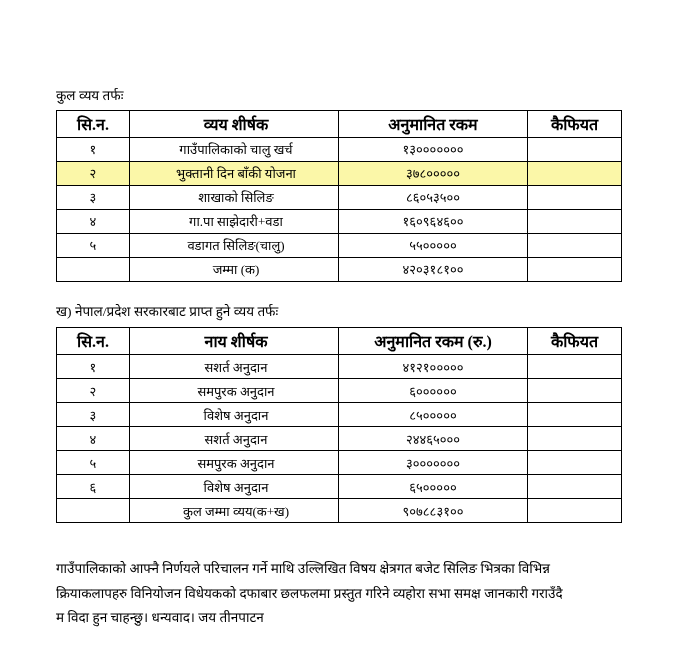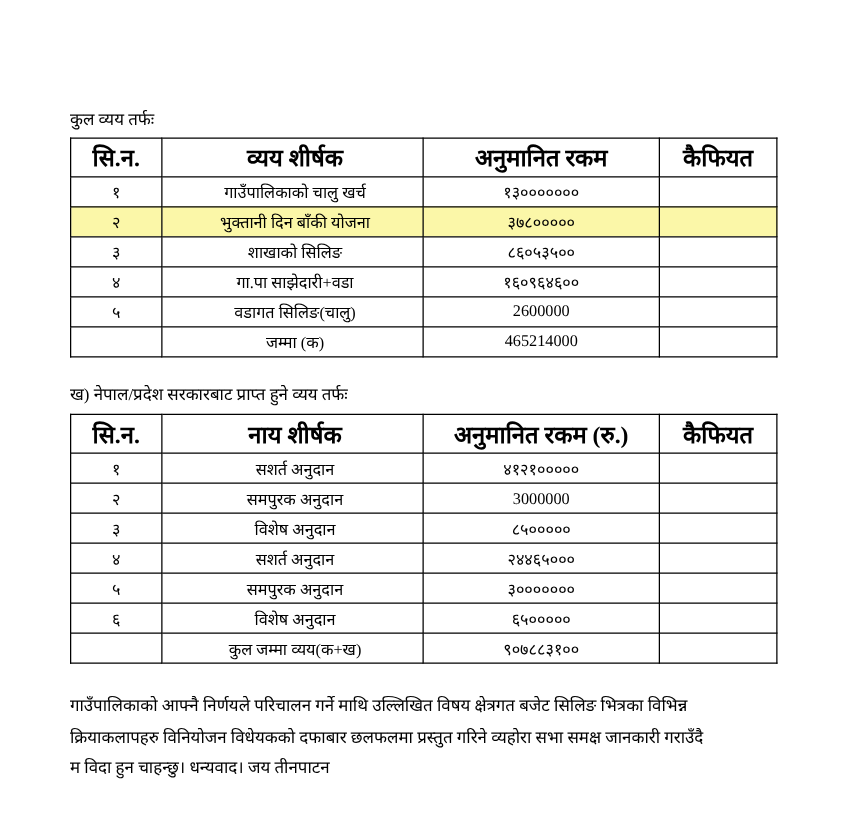--- a/index.html
+++ b/index.html
@@ -38,33 +38,33 @@
   table td, table th {
     border: 1px solid #000000;
     padding: 2px 4px;
     height: 19px;
     vertical-align: middle;
     font-weight: normal;
   }
   thead td {
     text-align: center;
     font-weight: bold;
-    font-size: 19px;
+    font-size: 16px;
     height: 21px;
   }
   .col-sn { width: 64px; text-align: center; }
   .col-title { width: 196px; text-align: center; padding-left: 8px; }
   .col-amount { width: 180px; text-align: center; }
   .col-remark { width: auto; font-family: Liberation Serif, serif; }
   .highlight-row td {
     background: #fbf7a8;
   }
   .spacer-md { height: 20px; }
   .footer-para {
-    margin-top: 24px;
+    margin-top: 36px;
   }
   .footer-para .line {
     margin-bottom: 5px;
   }
 </style>
 </head>
 <body>
 
 <div class="page">
 
@@ -100,27 +100,27 @@
       </tr>
       <tr>
         <td class="col-sn">४</td>
         <td class="col-title">गा.पा साझेदारी+वडा</td>
         <td class="col-amount">१६०९६४६००</td>
         <td class="col-remark"></td>
       </tr>
       <tr>
         <td class="col-sn">५</td>
         <td class="col-title">वडागत सिलिङ(चालु)</td>
-        <td class="col-amount">2600000</td>
+        <td class="col-amount">५५०००००</td>
         <td class="col-remark"></td>
       </tr>
       <tr>
         <td class="col-sn"></td>
         <td class="col-title">जम्मा (क)</td>
-        <td class="col-amount">465214000</td>
+        <td class="col-amount">४२०३१८१००</td>
         <td class="col-remark"></td>
       </tr>
     </tbody>
   </table>
 
   <div class="spacer-md"></div>
 
   <p class="line intro-2">ख) नेपाल/प्रदेश सरकारबाट प्राप्त हुने व्यय तर्फः</p>
 
   <table>
@@ -135,21 +135,21 @@
     <tbody>
       <tr>
         <td class="col-sn">१</td>
         <td class="col-title">सशर्त अनुदान</td>
         <td class="col-amount">४१२१०००००</td>
         <td class="col-remark"></td>
       </tr>
       <tr>
         <td class="col-sn">२</td>
         <td class="col-title">समपुरक अनुदान</td>
-        <td class="col-amount">3000000 </td>
+        <td class="col-amount">६०००००० </td>
         <td class="col-remark"></td>
       </tr>
       <tr>
         <td class="col-sn">३</td>
         <td class="col-title">विशेष अनुदान</td>
         <td class="col-amount">८५०००००</td>
         <td class="col-remark"></td>
       </tr>
       <tr>
         <td class="col-sn">४</td>

